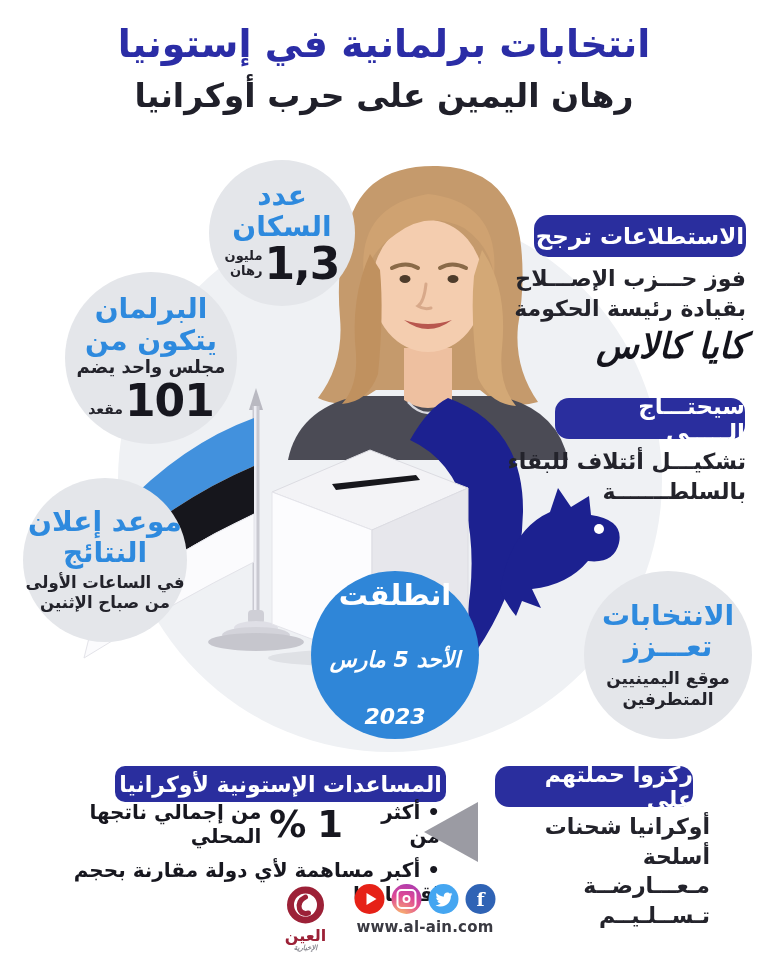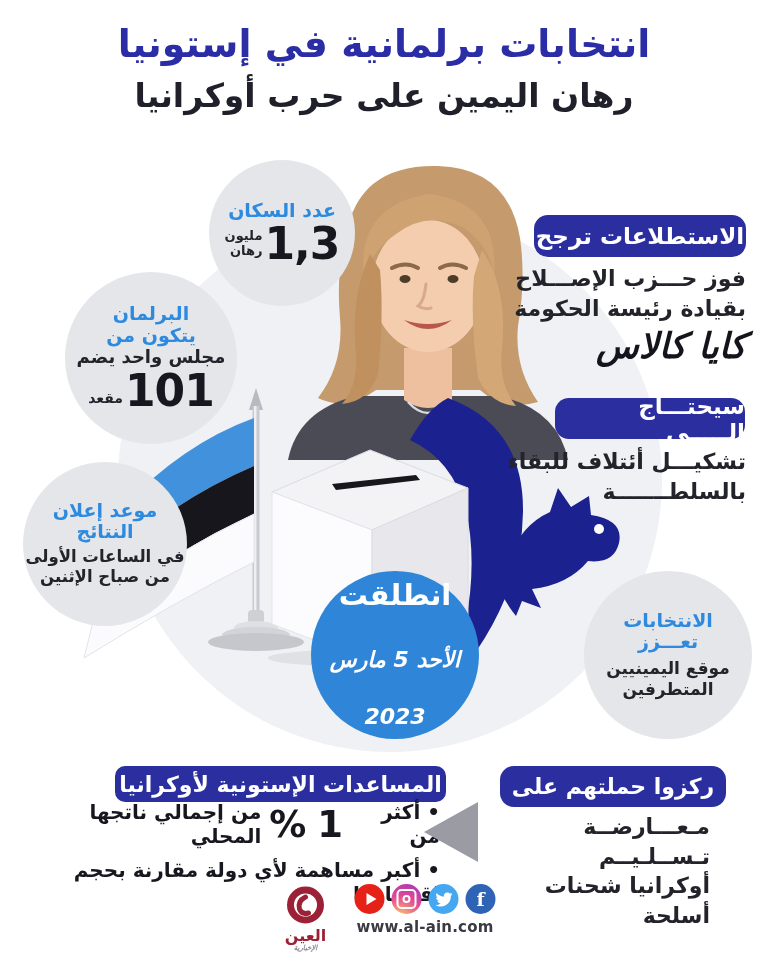--- a/index.html
+++ b/index.html
@@ -7,40 +7,40 @@
          font-family:"DejaVu Sans",sans-serif;direction:rtl;}
   .abs{position:absolute;}
   
   .title{top:22px;left:0;width:768px;text-align:center;font-size:38px;font-weight:bold;color:#2b2da6;}
   .subtitle{top:76px;left:0;width:768px;text-align:center;font-size:33px;font-weight:bold;color:#20202a;}
   
   .big-circle{left:118px;top:208px;width:544px;height:544px;border-radius:50%;background:#eff1f4;}
   
   .bubble{border-radius:50%;background:#e4e6ea;text-align:center;display:flex;flex-direction:column;
           justify-content:center;align-items:center;}
-  .bubble .bh{color:#2e8ade;font-weight:bold;font-size:19px;line-height:1.12;}
+  .bubble .bh{color:#2e8ade;font-weight:bold;font-size:28px;line-height:1.12;}
   .bubble .bn{color:#23232b;font-weight:bold;line-height:1.25;}
   .numrow{display:flex;direction:ltr;align-items:center;justify-content:center;gap:2px;}
   .units{font-size:13px;font-weight:bold;color:#23232b;line-height:1.15;text-align:right;}
   .bignum{font-size:44px;font-weight:bold;color:#17171f;letter-spacing:-1px;line-height:1;}
   .b-pop{left:209px;top:160px;width:146px;height:146px;}
   .b-parl{left:65px;top:272px;width:172px;height:172px;}
-  .b-res{left:23px;top:462px;width:164px;height:164px;}
+  .b-res{left:23px;top:478px;width:164px;height:164px;}
   .b-boost{left:584px;top:571px;width:168px;height:168px;}
   
   .launch{left:311px;top:571px;width:168px;height:168px;border-radius:50%;background:#2f86d8;color:#fff;
           display:flex;flex-direction:column;justify-content:center;align-items:center;text-align:center;gap:28px;}
   .launch .lt{font-size:29px;font-weight:bold;margin-bottom:6px;}
   .launch .ld{font-size:22px;font-weight:bold;line-height:1.3;font-style:italic;}
   
   .badge{background:#2a2e9e;color:#fff;font-weight:bold;display:flex;align-items:center;
          justify-content:center;border-radius:14px;}
   .badge1{right:22px;top:215px;width:212px;height:42px;font-size:23px;}
   .badge2{right:23px;top:398px;width:190px;height:41px;font-size:23px;}
-  .badge3{right:42px;top:766px;width:226px;height:41px;font-size:22px;}
+  .badge3{right:75px;top:766px;width:198px;height:41px;font-size:22px;}
   .badge-aid{left:115px;top:766px;width:331px;height:36px;font-size:22px;border-radius:10px;}
   .rtext{color:#23232b;font-weight:bold;font-size:22px;line-height:1.35;text-align:right;}
   .polls-text{right:22px;top:264px;width:250px;}
   .polls-name{right:22px;top:326px;width:250px;text-align:right;font-size:35px;font-weight:bold;color:#14141c;font-style:italic;}
   .need-text{right:22px;top:447px;width:250px;}
   .camp-text{right:58px;top:812px;width:240px;}
   
   .bullets{right:328px;top:800px;width:412px;}
   .bul1{display:flex;direction:rtl;align-items:center;justify-content:flex-start;gap:8px;
         color:#17171f;font-weight:bold;}
@@ -182,22 +182,22 @@
   <div class="abs polls-name">كايا كالاس</div>
 
   <div class="abs badge badge2">سيحتـــاج إلـــــى</div>
   <div class="abs rtext need-text">
     <div>تشكيـــل أئتلاف للبقاء</div>
     <div>بالسلطـــــــة</div>
   </div>
 
   <div class="abs badge badge3">ركزوا حملتهم على</div>
   <div class="abs rtext camp-text">
+    <div>أوكرانيا شحنات أسلحة</div>
     <div>مـعـــارضــة تـســلـيــم</div>
-    <div>أوكرانيا شحنات أسلحة</div>
   </div>
 
   <div class="abs badge badge-aid">المساعدات الإستونية لأوكرانيا</div>
   <div class="abs bullets">
     <div class="bul1">
       <span class="small">• أكثر من</span>
       <span class="big">1 %</span>
       <span class="small">من إجمالي ناتجها المحلي</span>
     </div>
     <div class="bul2">• أكبر مساهمة لأي دولة مقارنة بحجم اقتصادها</div>

